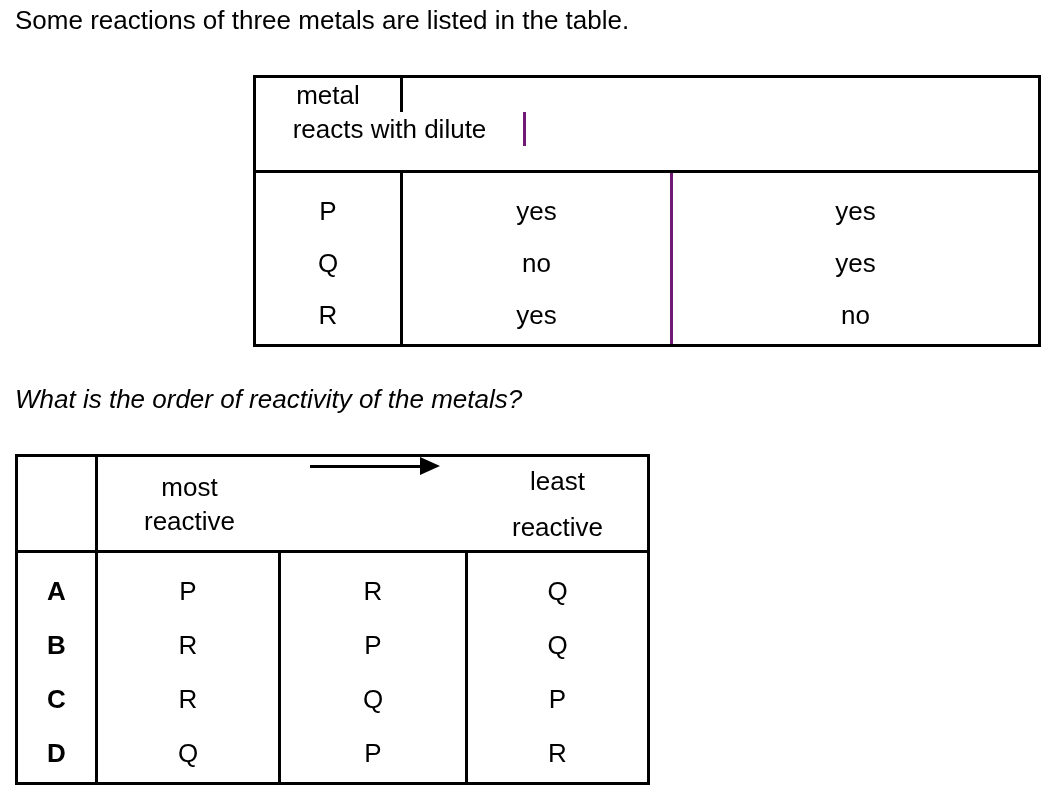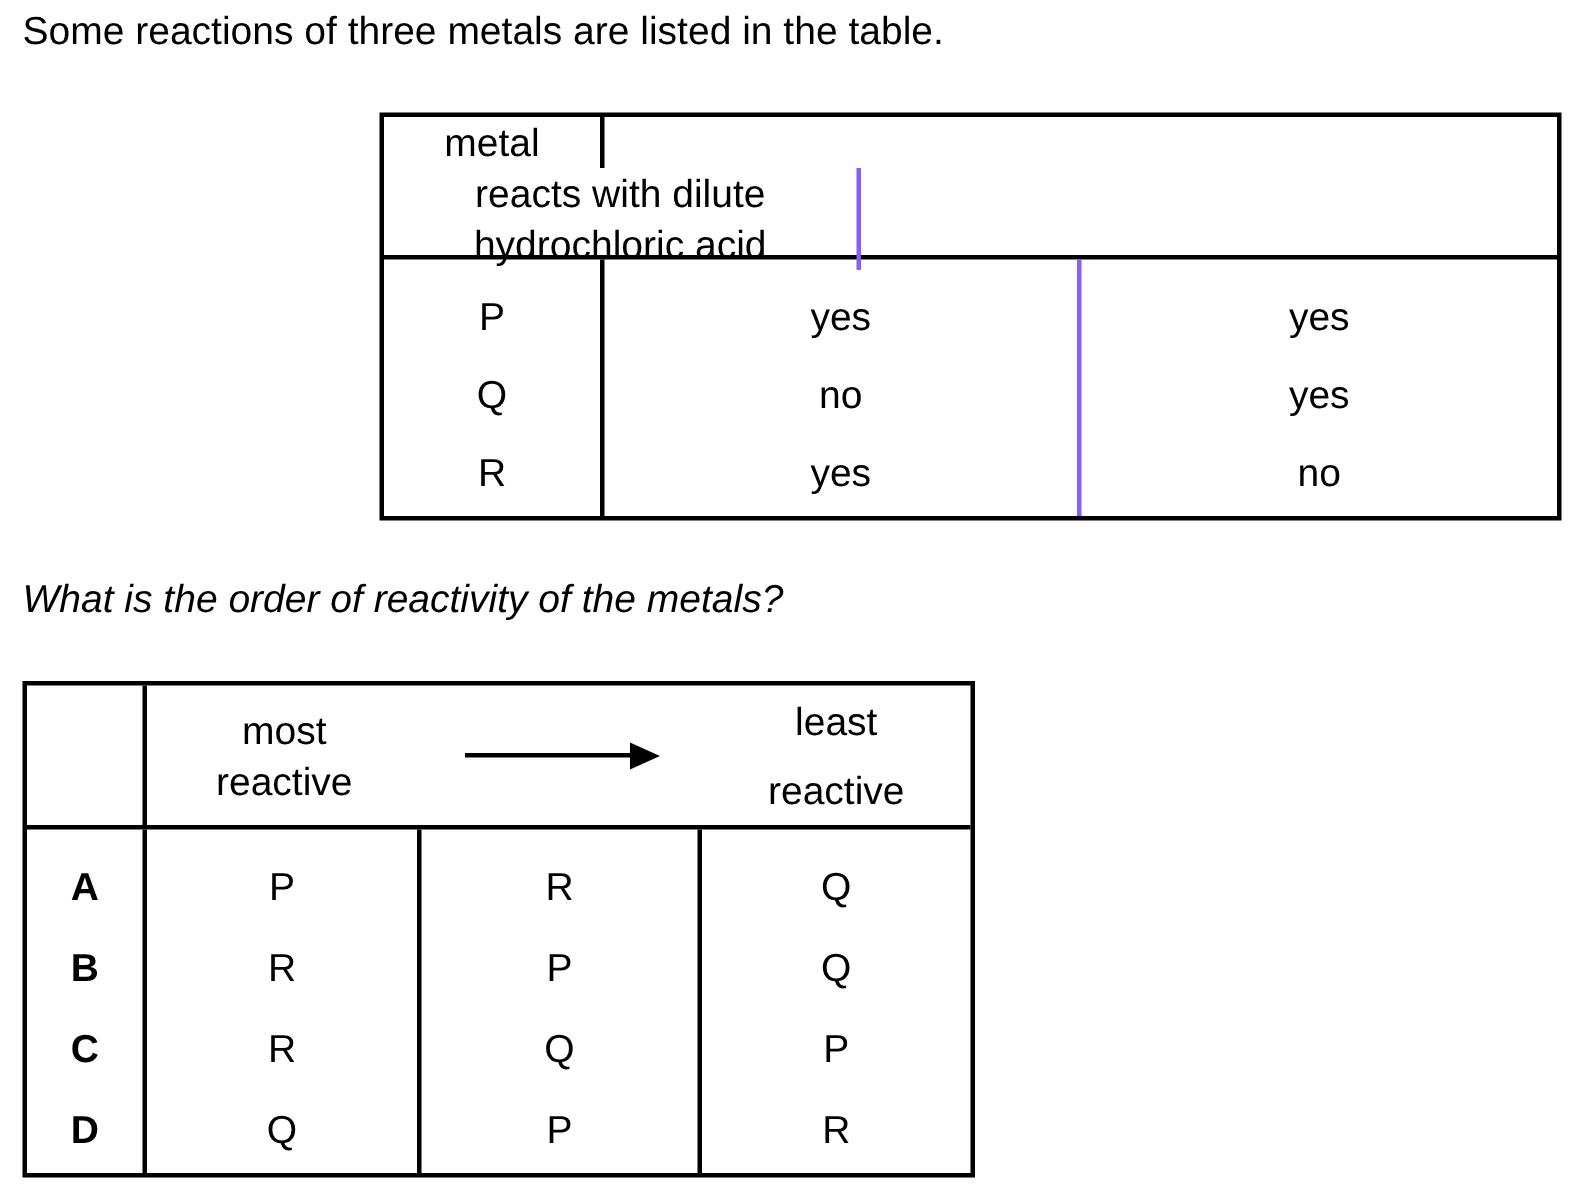--- a/index.html
+++ b/index.html
@@ -15,42 +15,42 @@
 
   
   .t1 {
     position:absolute; left:253px; top:75px;
     width:788px; height:272px;
     border:3px solid #000;
   }
   .t1-head { display:flex; height:95px; border-bottom:3px solid #000;flex-direction:column; }
   .t1-body { display:flex; height:171px; }
   .t1 .c1 { width:147px; border-right:3px solid #000; }
-  .t1 .c2 { width:318px; border-right:3px solid #8b5cf6;text-align:right; }
+  .t1 .c2 { width:270px; border-right:3px solid #701a75;text-align:right; }
   .t1 .c3 { flex:1; }
   .hcell {
     display:flex; flex-direction:column;
     align-items:center; justify-content:center;
     font-size:26px; line-height:34px; text-align:center;
   }
   .vcol {
     display:flex; flex-direction:column;
     align-items:center; justify-content:space-around;
     font-size:26px; padding-top:12px; padding-bottom:2px;
   }
 
   
   .t2 {
     position:absolute; left:15px; top:454px;
     width:635px; height:331px;
     border:3px solid #000;
   }
   .t2-head { display:flex; height:96px; border-bottom:3px solid #000; }
   .t2-corner { width:80px; border-right:3px solid #000; }
-  .t2-span { flex:1; display:flex; align-items:center; }
+  .t2-span { flex:1; display:flex; }
   .t2-span .hc1 { width:183px; }
   .t2-span .hc2 { width:187px; }
   .t2-span .hc3 { flex:1;gap:12px; }
   .t2-body { display:flex; height:229px; }
   .t2 .lc  { width:80px;  border-right:3px solid #000; }
   .t2 .oc1 { width:183px; border-right:3px solid #000; }
   .t2 .oc2 { width:187px; border-right:3px solid #000; }
   .t2 .oc3 { flex:1; }
   .t2 .letters { font-weight:bold; }
 
@@ -69,21 +69,20 @@
 
 <div id="intro-text" class="txt">Some reactions of three metals are listed in the table.</div>
 
 <div class="t1">
   <div class="t1-head">
     <div class="c1 hcell">
       <span>metal</span>
     </div>
     <div class="c2 hcell">
       <span>reacts with dilute</span>
-      <span>hydrochloric acid</span>
     </div>
   </div>
   <div class="t1-body">
     <div class="c1 vcol">
       <span>P</span>
       <span>Q</span>
       <span>R</span>
     </div>
     <div class="c2 vcol">
       <span>yes</span>

